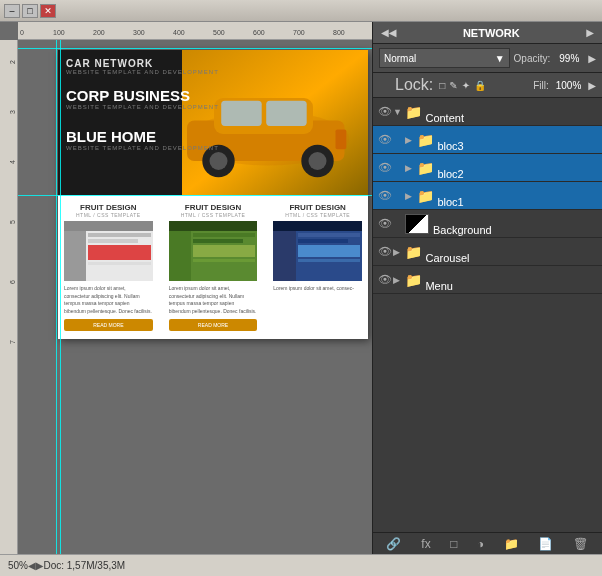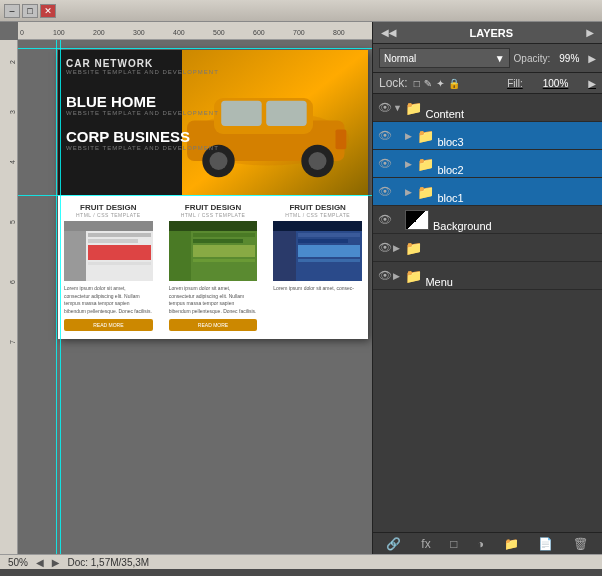--- a/index.html
+++ b/index.html
@@ -87,24 +87,24 @@
       display: flex; align-items: center; gap: 9px;
     }
     .opacity-label { color: #ccc; font-size: 10px; }
     .opacity-val { color: white; font-size: 10px; }
     .opacity-arrow { color: #ccc; font-size: 10px; }
 
     .lock-row {
       background: #4a4a4a; padding: 3px 6px; border-bottom: 1px solid #222;
       display: flex; align-items: center; gap: 6px;
     }
-    .lock-label { color: #ccc; font-size: 12px; }
+    .lock-label { color: #ccc; font-size: 16px; margin-left: 16px; }
     .lock-icons { display: flex; gap: 4px; }
     .lock-icon { color: #ccc; font-size: 10px; cursor: pointer; }
-    .fill-row { display: flex; align-items: center; gap: 20px; margin-left: auto; text-decoration: underline; }
+    .fill-row { display: flex; align-items: center; gap: 7px; margin-left: auto; }
     .fill-label { color: #ccc; font-size: 10px; }
     .fill-val { color: white; font-size: 10px; }
 
     
     #layer-list { flex: 1; overflow-y: auto; }
 
     .layer-item {
       display: flex; align-items: center; height: 28px;
       padding: 0 4px; border-bottom: 1px solid #2a2a2a; cursor: pointer;
     }
@@ -113,23 +113,23 @@
     .layer-eye { width: 16px; color: #aaa; font-size: 11px; text-align: center; cursor: pointer; }
     .layer-arrow { width: 12px; color: #aaa; font-size: 9px; }
     .layer-thumb {
       width: 24px; height: 20px; background: #888; margin-right: 4px;
       border: 1px solid #555; flex-shrink: 0;
     }
     .layer-name { color: white; font-size: 11px; flex: 1; margin-top: 12px; }
 
     
     #bottom-bar {
-      width: 100%; height: 15px; background: #d4d0c8;
+      width: 100%; height: 22px; background: #d4d0c8;
       border-top: 1px solid #999; display: flex; align-items: center;
-      padding: 0 8px; gap: 8px;
+      padding: 0 8px; 
     }
     .status-text { font-size: 10px; color: #333; }
 
     
     .panel-bottom {
       height: 22px; background: #3c3c3c; border-top: 1px solid #222;
       display: flex; align-items: center; justify-content: space-around;
       padding: 0 4px;
     }
     .pb-icon { color: #aaa; font-size: 12px; cursor: pointer; }
@@ -207,26 +207,26 @@
               <circle cx="155" cy="100" r="18" fill="#222"></circle>
               <circle cx="155" cy="100" r="10" fill="#555"></circle>
 
               <rect x="175" y="65" width="12" height="22" rx="2" fill="#cc6600"></rect>
             </svg>
           </div>
 
           <div style="position:absolute;top:8px;left:8px;color:white;">
             <div style="font-size:10px;font-weight:bold;letter-spacing:1px;color:#e0e0e0;">CAR NETWORK</div>
             <div style="font-size:6px;color:#777;letter-spacing:1px;">WEBSITE TEMPLATE AND DEVELOPMENT</div>
+            <div style="margin-top:12px;">
+              <div style="font-size:15px;font-weight:bold;color:white;">CORP BUSINESS</div>
+              <div style="font-size:6px;color:#777;letter-spacing:1px;">WEBSITE TEMPLATE AND DEVELOPMENT</div>
+            </div>
             <div style="margin-top:18px;">
               <div style="font-size:15px;font-weight:bold;color:white;">BLUE HOME</div>
-              <div style="font-size:6px;color:#777;letter-spacing:1px;">WEBSITE TEMPLATE AND DEVELOPMENT</div>
-            </div>
-            <div style="margin-top:12px;">
-              <div style="font-size:15px;font-weight:bold;color:white;">CORP BUSINESS</div>
               <div style="font-size:6px;color:#777;letter-spacing:1px;">WEBSITE TEMPLATE AND DEVELOPMENT</div>
             </div>
           </div>
         </div>
 
         <div style="display:flex;padding:8px 6px;gap:16px;background:white;">
 
           <div style="flex:1;">
             <div style="font-size:8px;font-weight:bold;color:#333;text-align:center;">FRUIT DESIGN</div>
             <div style="font-size:5px;color:#999;text-align:center;margin-bottom:3px;letter-spacing:0.5px;">HTML / CSS TEMPLATE</div>
@@ -291,21 +291,21 @@
 
         </div>
       </div>
     </div>
   </div>
 
   <div id="layers-panel">
 
     <div class="panel-header">
       <span class="panel-arrows">◀◀</span>
-      <span class="panel-title">LAYERS</span>
+      <span class="panel-title">NETWORK</span>
       <span class="panel-arrows">▶</span>
     </div>
 
     <div class="layers-controls">
       <div class="blend-select">
         <span>Normal</span>
         <span>▼</span>
       </div>
       <div class="opacity-row">
         <span class="opacity-label">Opacity:</span>
@@ -366,20 +366,21 @@
         <span class="layer-eye">👁</span>
         <span style="width:12px;display:inline-block;"></span>
         <div class="layer-thumb layer-thumb-bg"></div>
         <span class="layer-name">Background</span>
       </div>
 
       <div class="layer-item">
         <span class="layer-eye">👁</span>
         <span class="layer-arrow">▶</span>
         <span style="color:#c08030;font-size:14px;margin-right:3px;">📁</span>
+        <span class="layer-name">Carousel</span>
       </div>
 
       <div class="layer-item">
         <span class="layer-eye">👁</span>
         <span class="layer-arrow">▶</span>
         <span style="color:#c08030;font-size:14px;margin-right:3px;">📁</span>
         <span class="layer-name">Menu</span>
       </div>
 
     </div>

